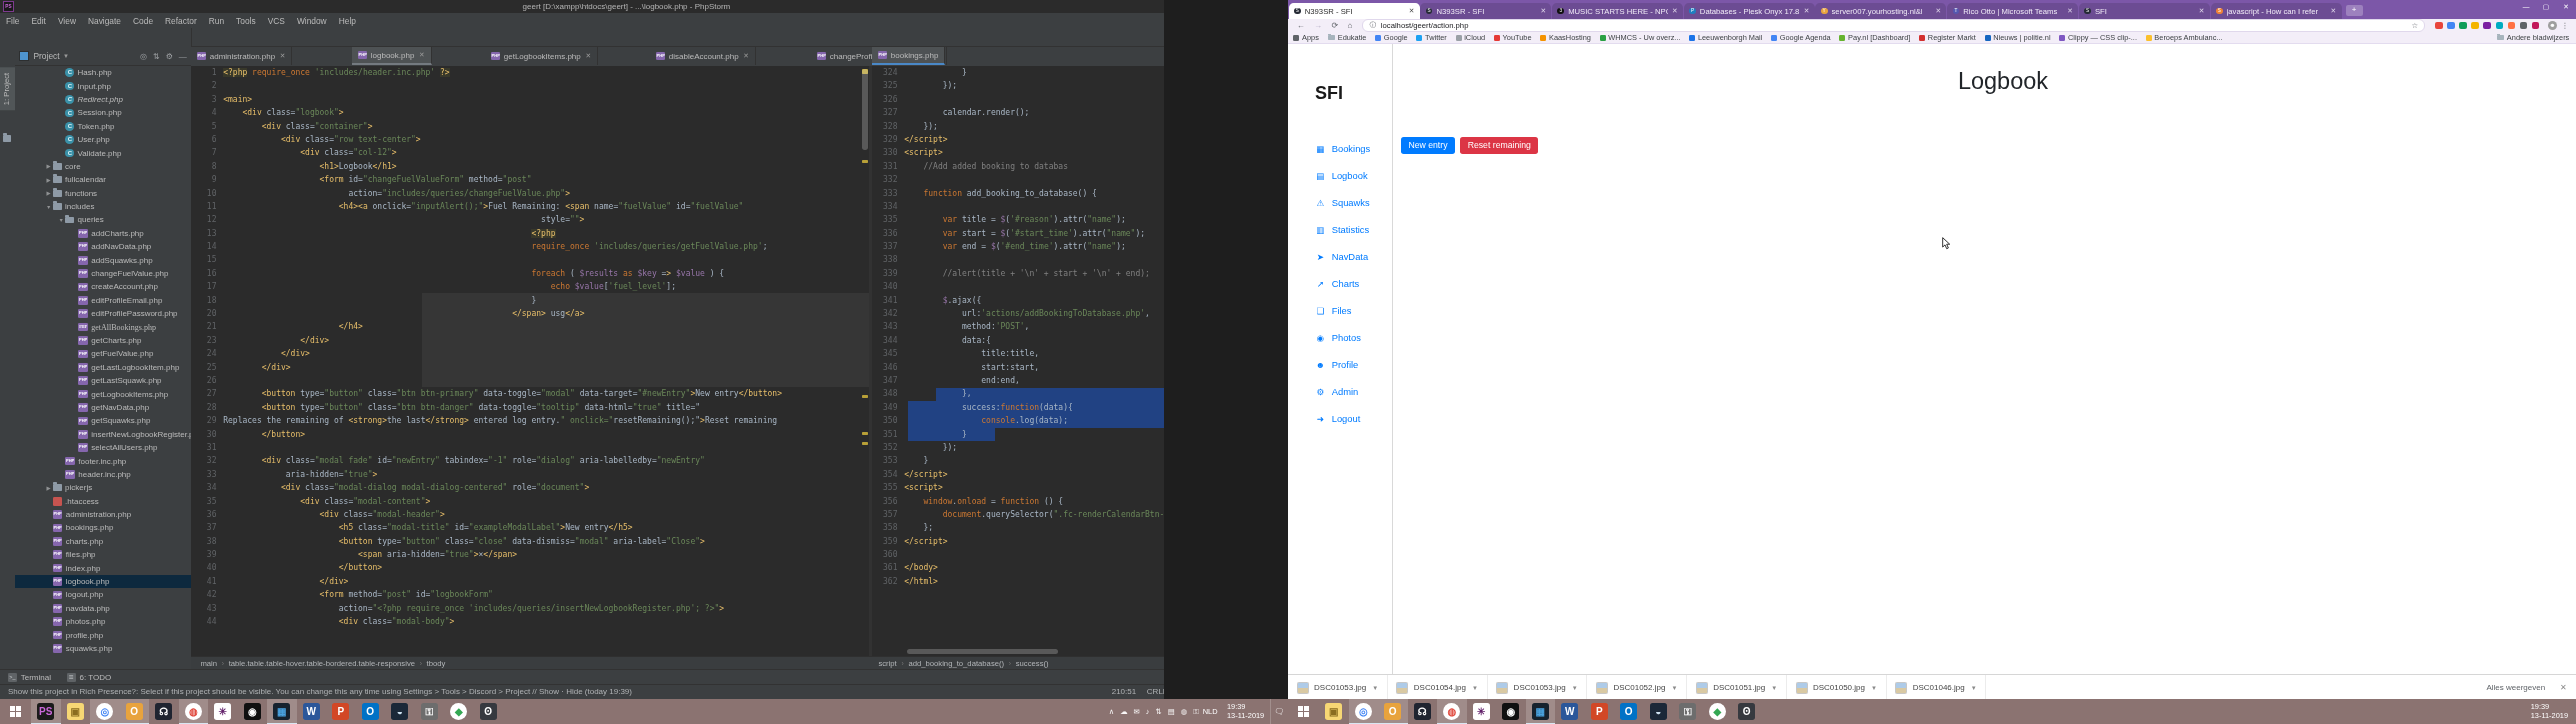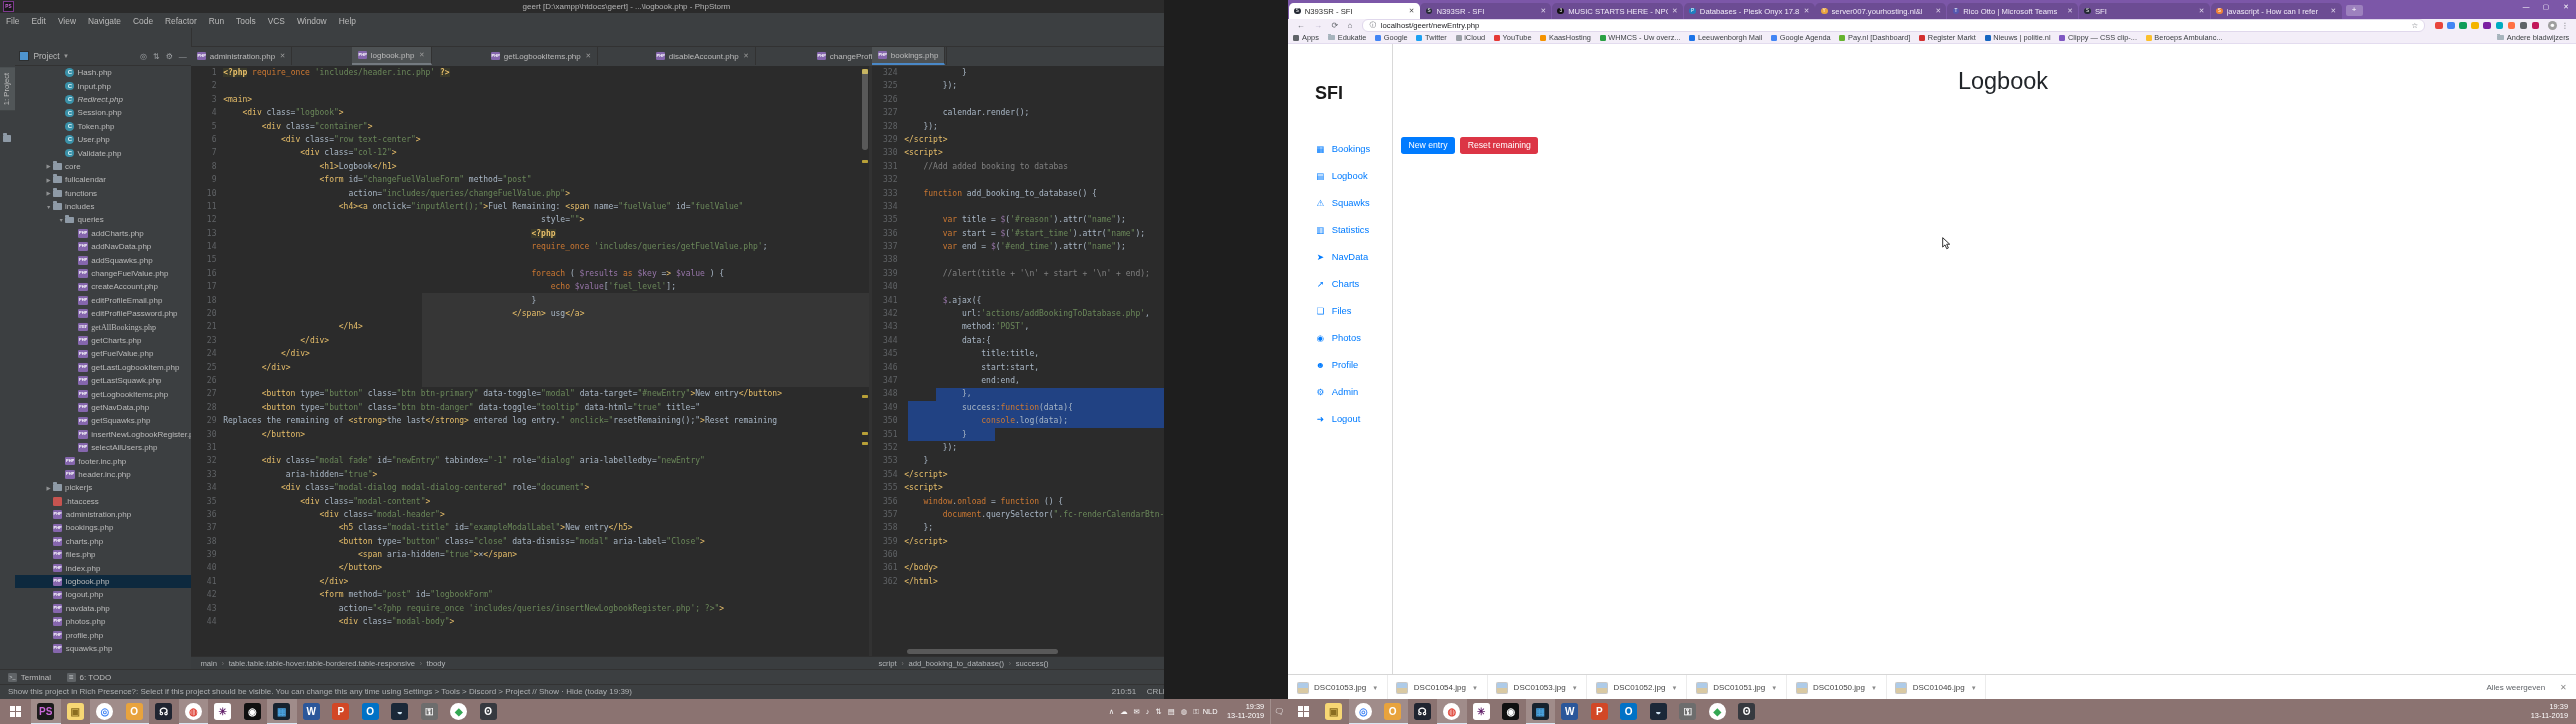--- a/index.html
+++ b/index.html
@@ -50,21 +50,21 @@
   .etab.active{background:#4e5254;border-bottom:2px solid #747a80;}
   .etab.active-split{background:#4e5254;border-bottom:2px solid #4a88c7;}
   
   .editor{position:absolute;top:66px;height:590px;background:#2b2b2b;overflow:hidden;font-family:"DejaVu Sans Mono",monospace;font-size:8px;line-height:13.4px;}
   #ed-left{left:191px;width:678px;border-right:3.4px solid #323232;}
   #ed-right{left:872px;width:405px;}
   .cl{height:13.4px;display:flex;white-space:pre;}
   .cl .g{width:25.5px;flex:none;text-align:right;color:#606366;padding-right:6.7px;}
   .cl .t{flex:1;color:#a9b7c6;}
   .c-str{color:#6a8759;} .c-cmt{color:#808080;} .c-tag{color:#e8bf6a;} .c-kw{color:#cc7832;}
-  .c-var{color:#9876aa;} .c-php{color:#e8bf6a;background:rgba(81,81,40,.35);font-weight:bold;}
+  .c-var{color:#9876aa;} .c-php{color:#e8bf6a;background:rgba(81,81,40,.35);}
   .hlband{position:absolute;left:231px;top:227px;width:629px;height:94px;background:rgba(255,255,255,.055);}
   .selblk{position:absolute;background:#214283;}
   .edcrumb{position:absolute;top:656px;height:13.4px;background:#3a3d3f;border-top:0.7px solid #2f2f2f;color:#b2b5b8;font-size:7.7px;display:flex;align-items:center;padding-left:9.4px;box-sizing:border-box;}
   .edcrumb .sep{color:#777;margin:0 4.7px;font-size:6.7px;}
   #crumbL{left:191px;width:678px;} #crumbR{left:869px;width:419px;}
   
   .stripe{position:absolute;top:66px;width:8px;height:590px;}
   #stripeL{left:861px;} #stripeR{left:1278px;}
   .mark{position:absolute;left:1.3px;width:5.4px;background:#b8a038;border-radius:0.7px;}
   .sthumb{position:absolute;left:0.7px;width:6.7px;background:rgba(255,255,255,.22);border-radius:2.7px;}
@@ -137,21 +137,21 @@
   .tb-half{width:1288px;height:25.5px;display:flex;align-items:center;position:relative;}
   .startbtn{width:31px;height:25.5px;display:flex;align-items:center;justify-content:center;}
   .winlogo{display:grid;grid-template-columns:5.4px 5.4px;grid-template-rows:5.4px 5.4px;gap:0.7px;}
   .winlogo b{background:#fff;display:block;}
   .tbi{width:29.5px;height:25.5px;display:flex;align-items:center;justify-content:center;position:relative;}
   .tbi.active{background:rgba(255,255,255,.18);box-shadow:inset 0 -2px 0 #d8e6f2;}
   .tbi .ig{width:17.4px;height:17.4px;border-radius:2.7px;display:flex;align-items:center;justify-content:center;font-size:10px;font-weight:bold;}
   .tb-spacer{flex:1;}
   .tray{display:flex;align-items:center;gap:6px;color:#fff;font-size:7.4px;margin-right:4px;}
   .tray .tg{font-size:7.4px;opacity:.95;}
-  .clock{text-align:right;line-height:8.7px;font-size:7.4px;color:#fff;white-space:nowrap;}
+  .clock{text-align:left;line-height:8.7px;font-size:7.4px;color:#fff;white-space:nowrap;}
   .balloon{width:17.4px;height:25.5px;display:flex;align-items:center;justify-content:center;color:#fff;font-size:8px;border-left:0.7px solid rgba(255,255,255,.2);}
 </style>
 </head>
 <body>
 
 <div id="screen">
 
   <section id="ide">
     <div class="t-bar">
       <span class="ps-ico">PS</span>
@@ -679,21 +679,21 @@
         </span>
       </div>
 
     <div class="cb-toolbar">
       <span class="nv">←</span>
       <span class="nv dis">→</span>
       <span class="nv">⟳</span>
       <span class="nv">⌂</span>
       <span class="urlbox">
         <span class="info">ⓘ</span>
-        <span class="url">localhost/geert/newEntry.php</span>
+        <span class="url">localhost/geert/action.php</span>
         <span class="star">☆</span>
       </span>
       <span id="ext-icons">
           <i style="background: rgb(232, 69, 60);"></i>
           <i style="background: rgb(66, 133, 244);"></i>
           <i style="background: rgb(15, 157, 88);"></i>
           <i style="background: rgb(244, 180, 0);"></i>
           <i style="background: rgb(123, 31, 162);"></i>
           <i style="background: rgb(0, 172, 193);"></i>
           <i style="background: rgb(255, 112, 67);"></i>

